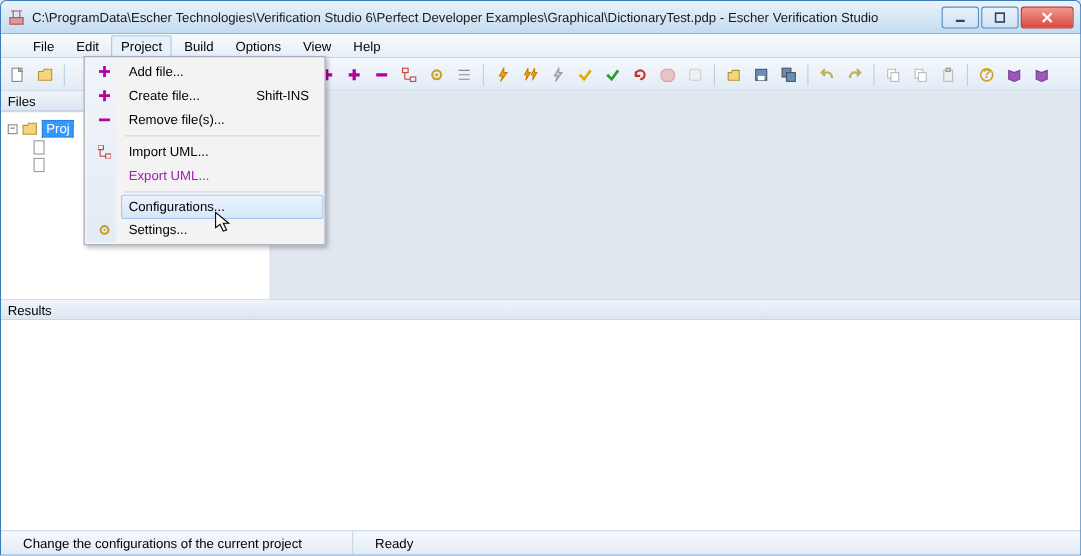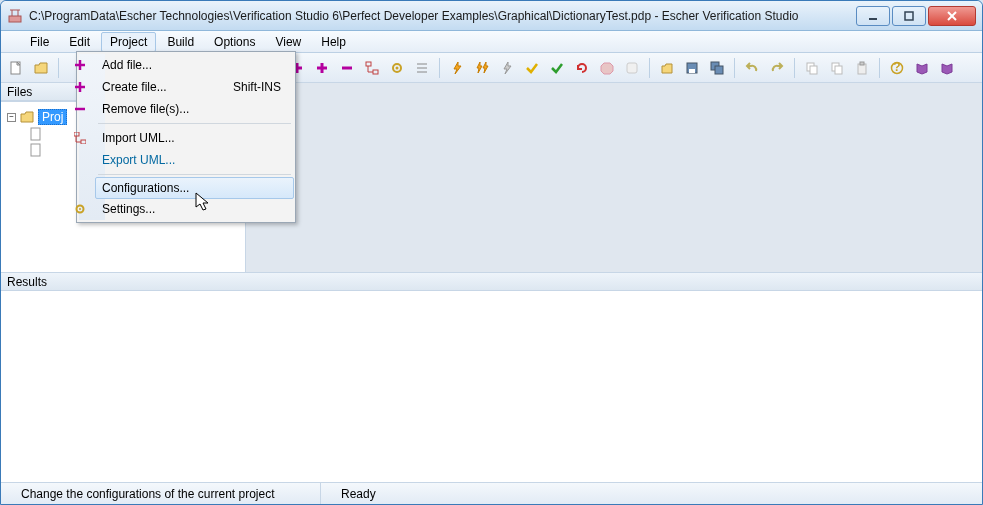--- a/index.html
+++ b/index.html
@@ -40,24 +40,24 @@
   .results-header { height: 18px; background: linear-gradient(#eef4fa,#dde7f1); border-bottom: 1px solid #c7d6e6; padding: 2px 6px; font-size: 11px; display:flex; align-items:flex-start; justify-content:space-between;}
   .results-body { flex:1; background:#fff; }
 
   .statusbar { height: 22px; background: linear-gradient(#f4f8fc,#e2ebf5); border-top: 1px solid #c7d6e6; display:flex; align-items:center; }
   .status-cell { padding: 0 20px; height:100%; display:flex; align-items:center; }
   .status-cell.first { width: 320px; border-right: 1px solid #c7d6e6;}
 
   
   .dropdown { position: absolute; left: 76px; top: 51px; width: 220px; background: #f3f3f3; border: 1px solid #9aa7b5; box-shadow: 2px 2px 4px rgba(0,0,0,0.25); padding: 2px; z-index: 100; }
   .dd-iconbar { position:absolute; left:2px; top:2px; bottom:2px; width:26px; background: linear-gradient(#f1f5fa,#e3ebf4); }
-  .dd-items { position: relative; margin-left: 17px; }
+  .dd-items { position: relative; margin-left: 32px; }
   .dd-item { height: 22px; display:flex; align-items:center; padding: 0 6px; position: relative; cursor:default;}
   .dd-item.hovered { background: linear-gradient(#eaf3fc,#d6e8fa); border: 1px solid #a6c8ea; border-radius: 2px; margin: -1px; padding: 0 6px; }
-  .dd-item.disabled { color: #0369a1; }
+  .dd-item.disabled { color: #a21caf; }
   .dd-item .shortcut { position:absolute; right: 12px; }
   .dd-sep { height: 1px; background: #d0d7de; margin: 3px 2px; }
   .dd-icon { position:absolute; left:-24px; width:16px; height:16px; display:flex; align-items:center; justify-content:center;}
 
   .cursor { position:absolute; left: 195px; top: 192px; z-index: 200; pointer-events:none;}
 </style>
 </head>
 <body>
 
 <div class="window">

